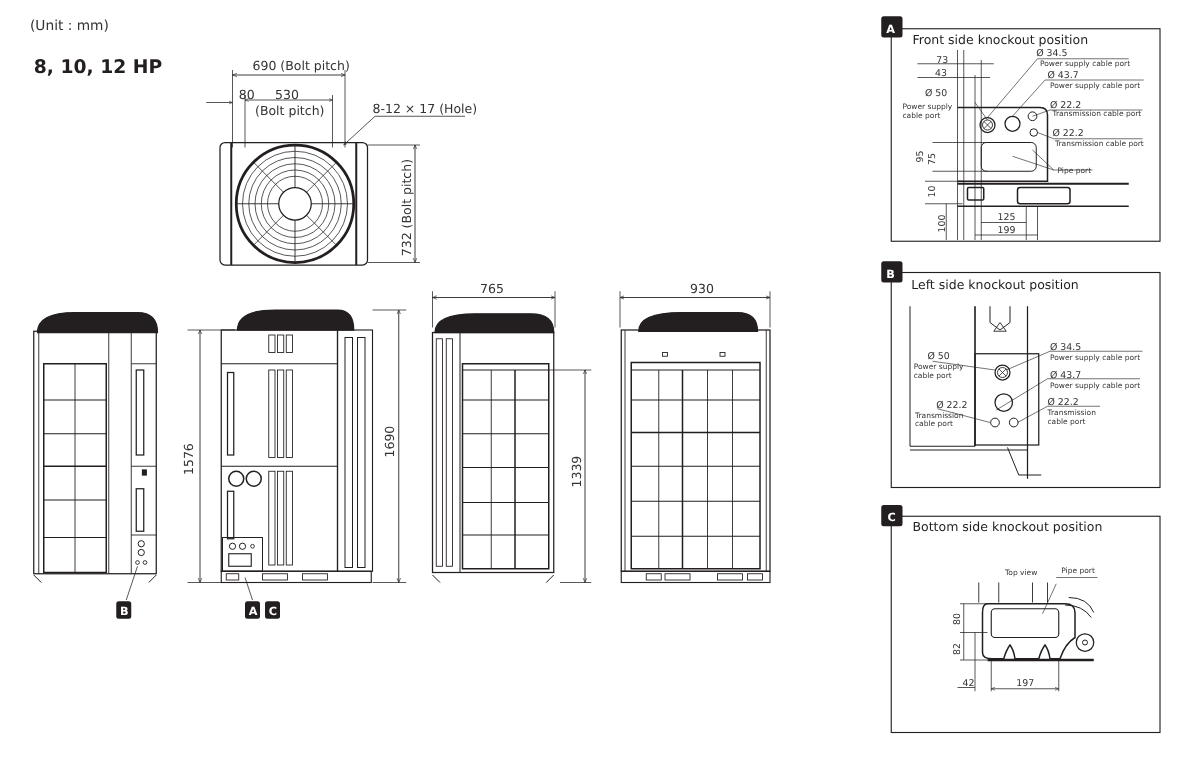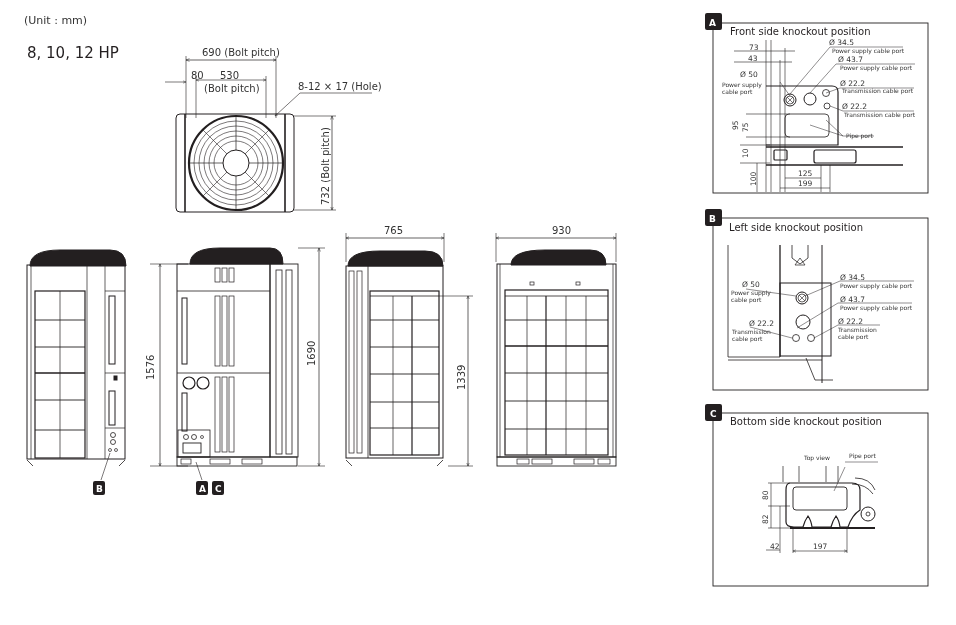--- a/index.html
+++ b/index.html
@@ -1,20 +1,20 @@
 <!DOCTYPE html>
 <html><head>
 <meta charset="utf-8">
 <style>
   html, body { margin:0; padding:0; background:#ffffff; }
   body { width:956px; height:625px; position:relative; overflow:hidden;
          font-family:"DejaVu Sans", sans-serif; color:#231f20; }
   .abs { position:absolute; }
   .unit { left:24px; top:14px; font-size:11px; color:#333; }
-  .hp { left:27px; top:44px; font-size:15px; font-weight:normal; color:#231f20; }
+  .hp { left:27px; top:44px; font-size:15px; font-weight:bold; color:#231f20; }
   svg { position:absolute; left:0; top:0; }
   .dimtxt { font-family:"DejaVu Sans", sans-serif; font-size:10px; fill:#333; }
   .smtxt { font-family:"DejaVu Sans", sans-serif; font-size:6px; fill:#333; }
   .medtxt { font-family:"DejaVu Sans", sans-serif; font-size:7.5px; fill:#333; }
   .panel-title { font-family:"DejaVu Sans", sans-serif; font-size:10px; fill:#231f20; }
   .badge-txt { font-family:"DejaVu Sans", sans-serif; font-size:9px; font-weight:bold; fill:#fff; }
 </style>
 </head>
 <body>
 

